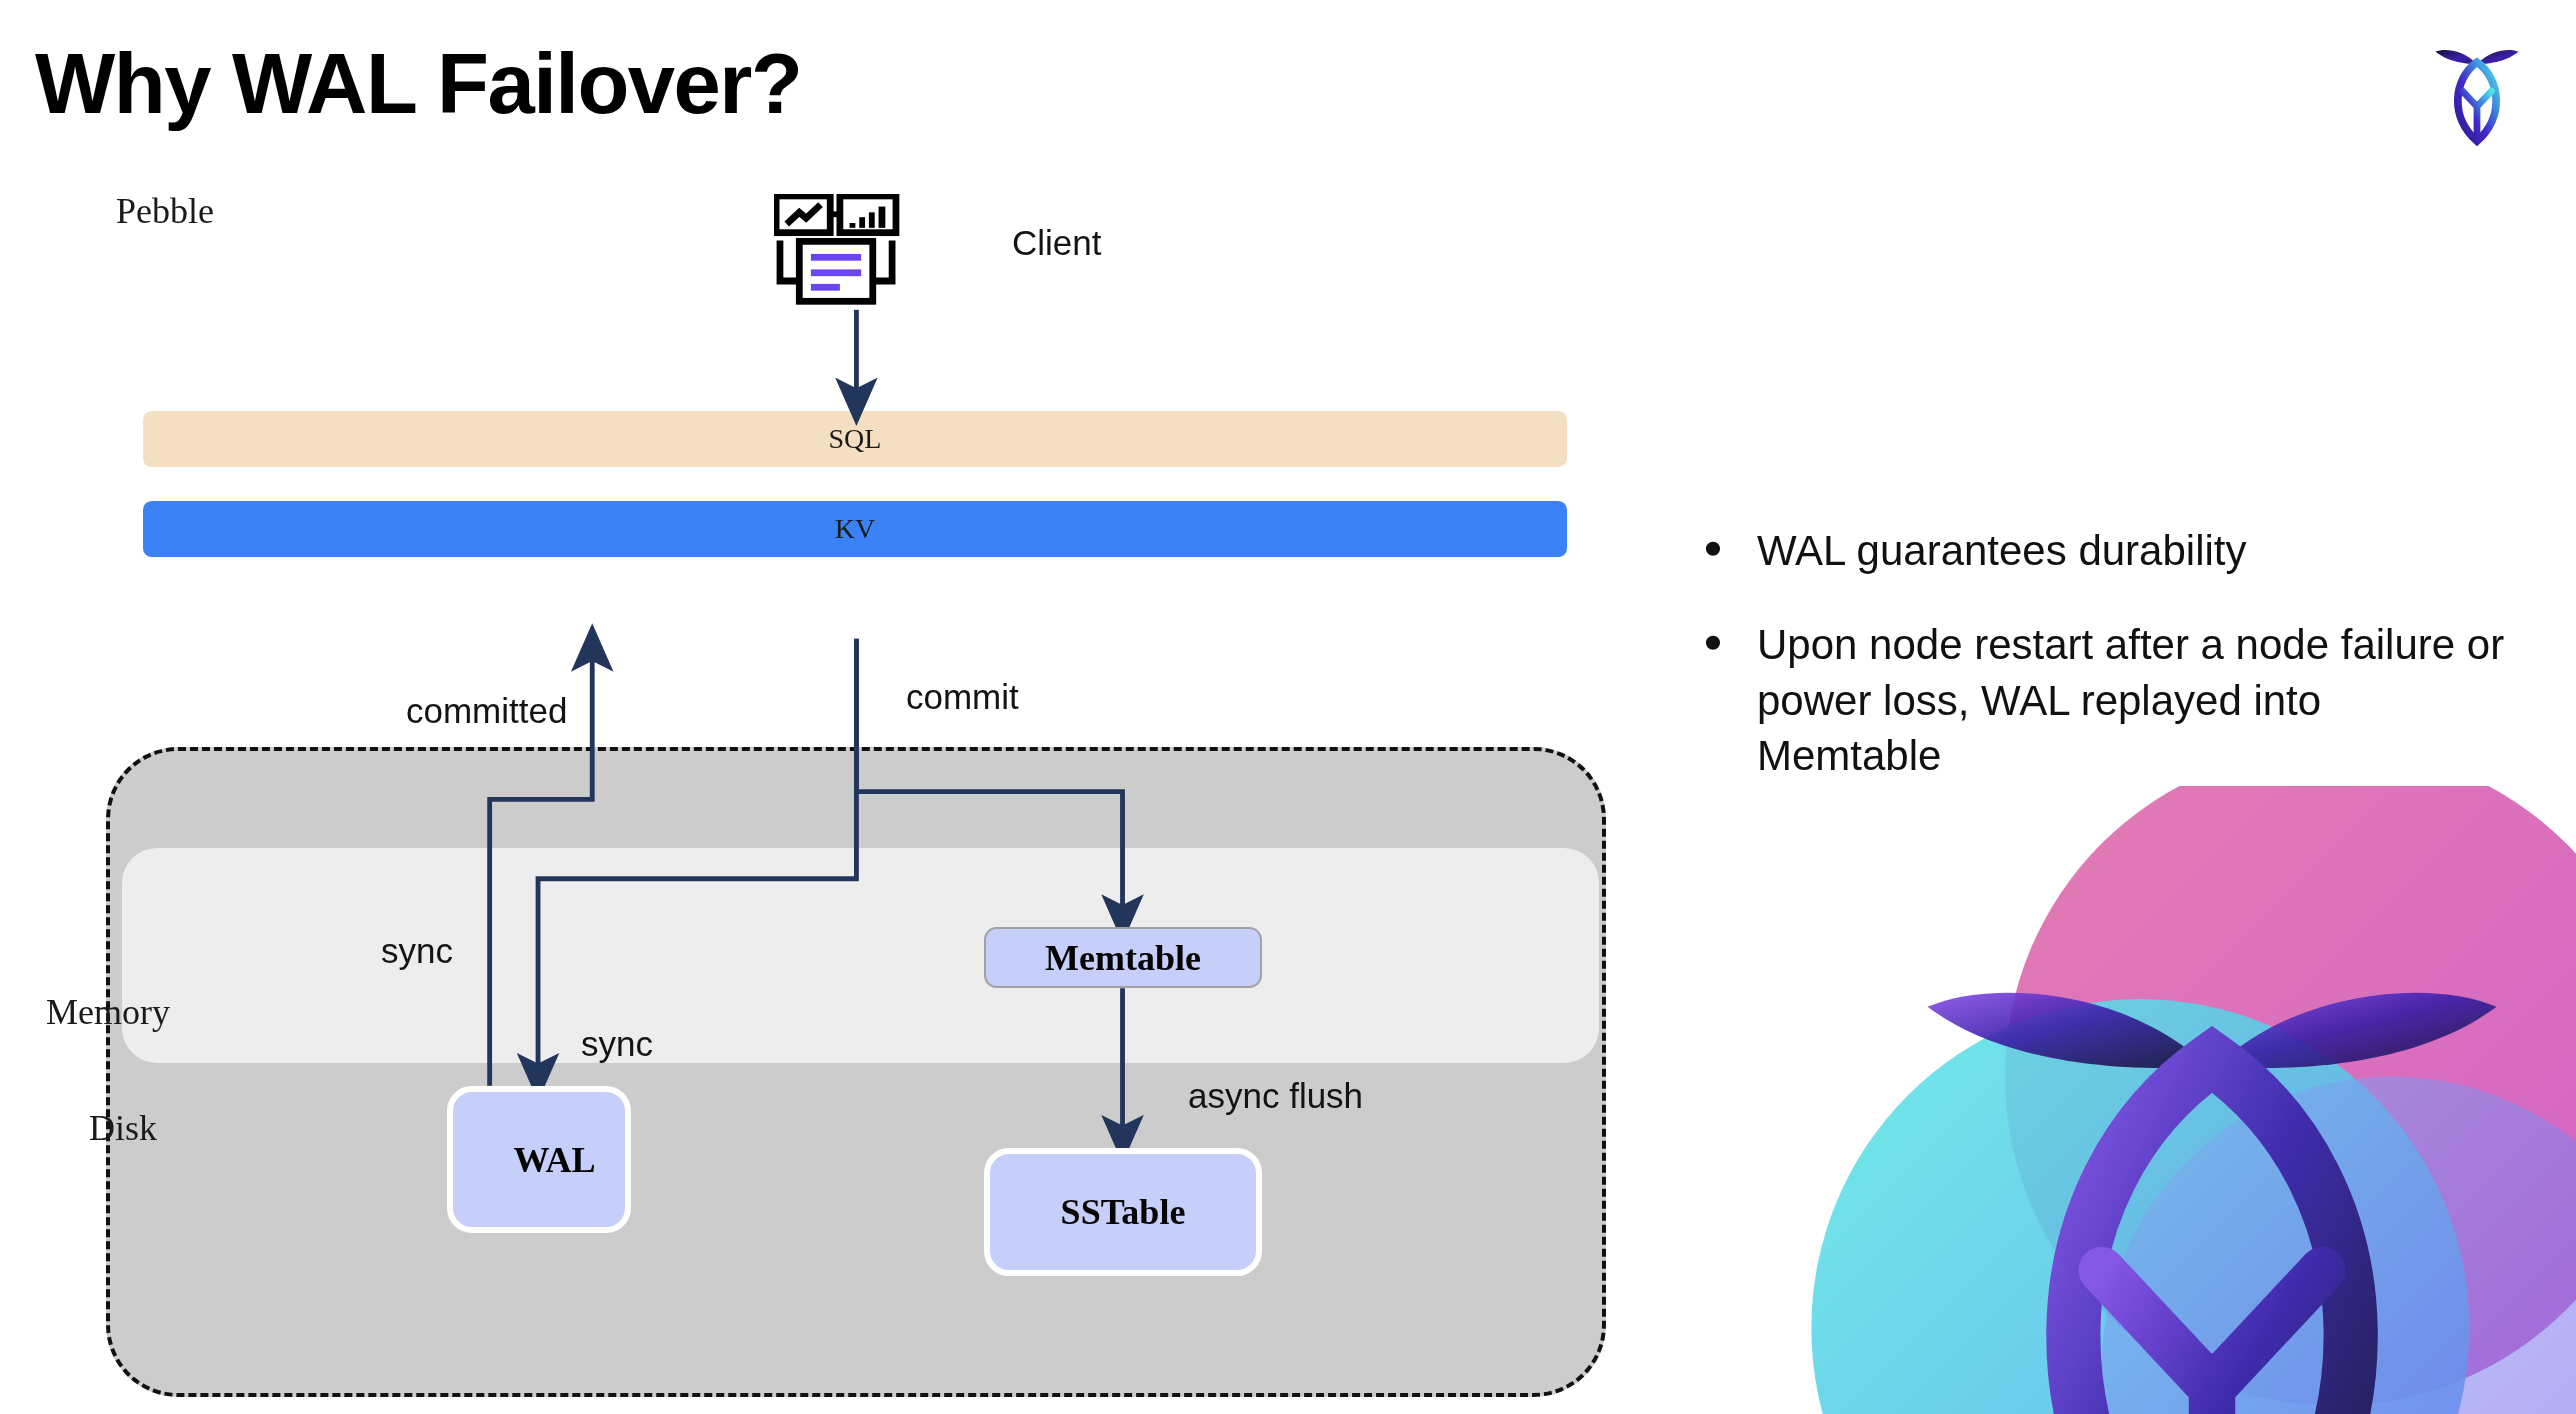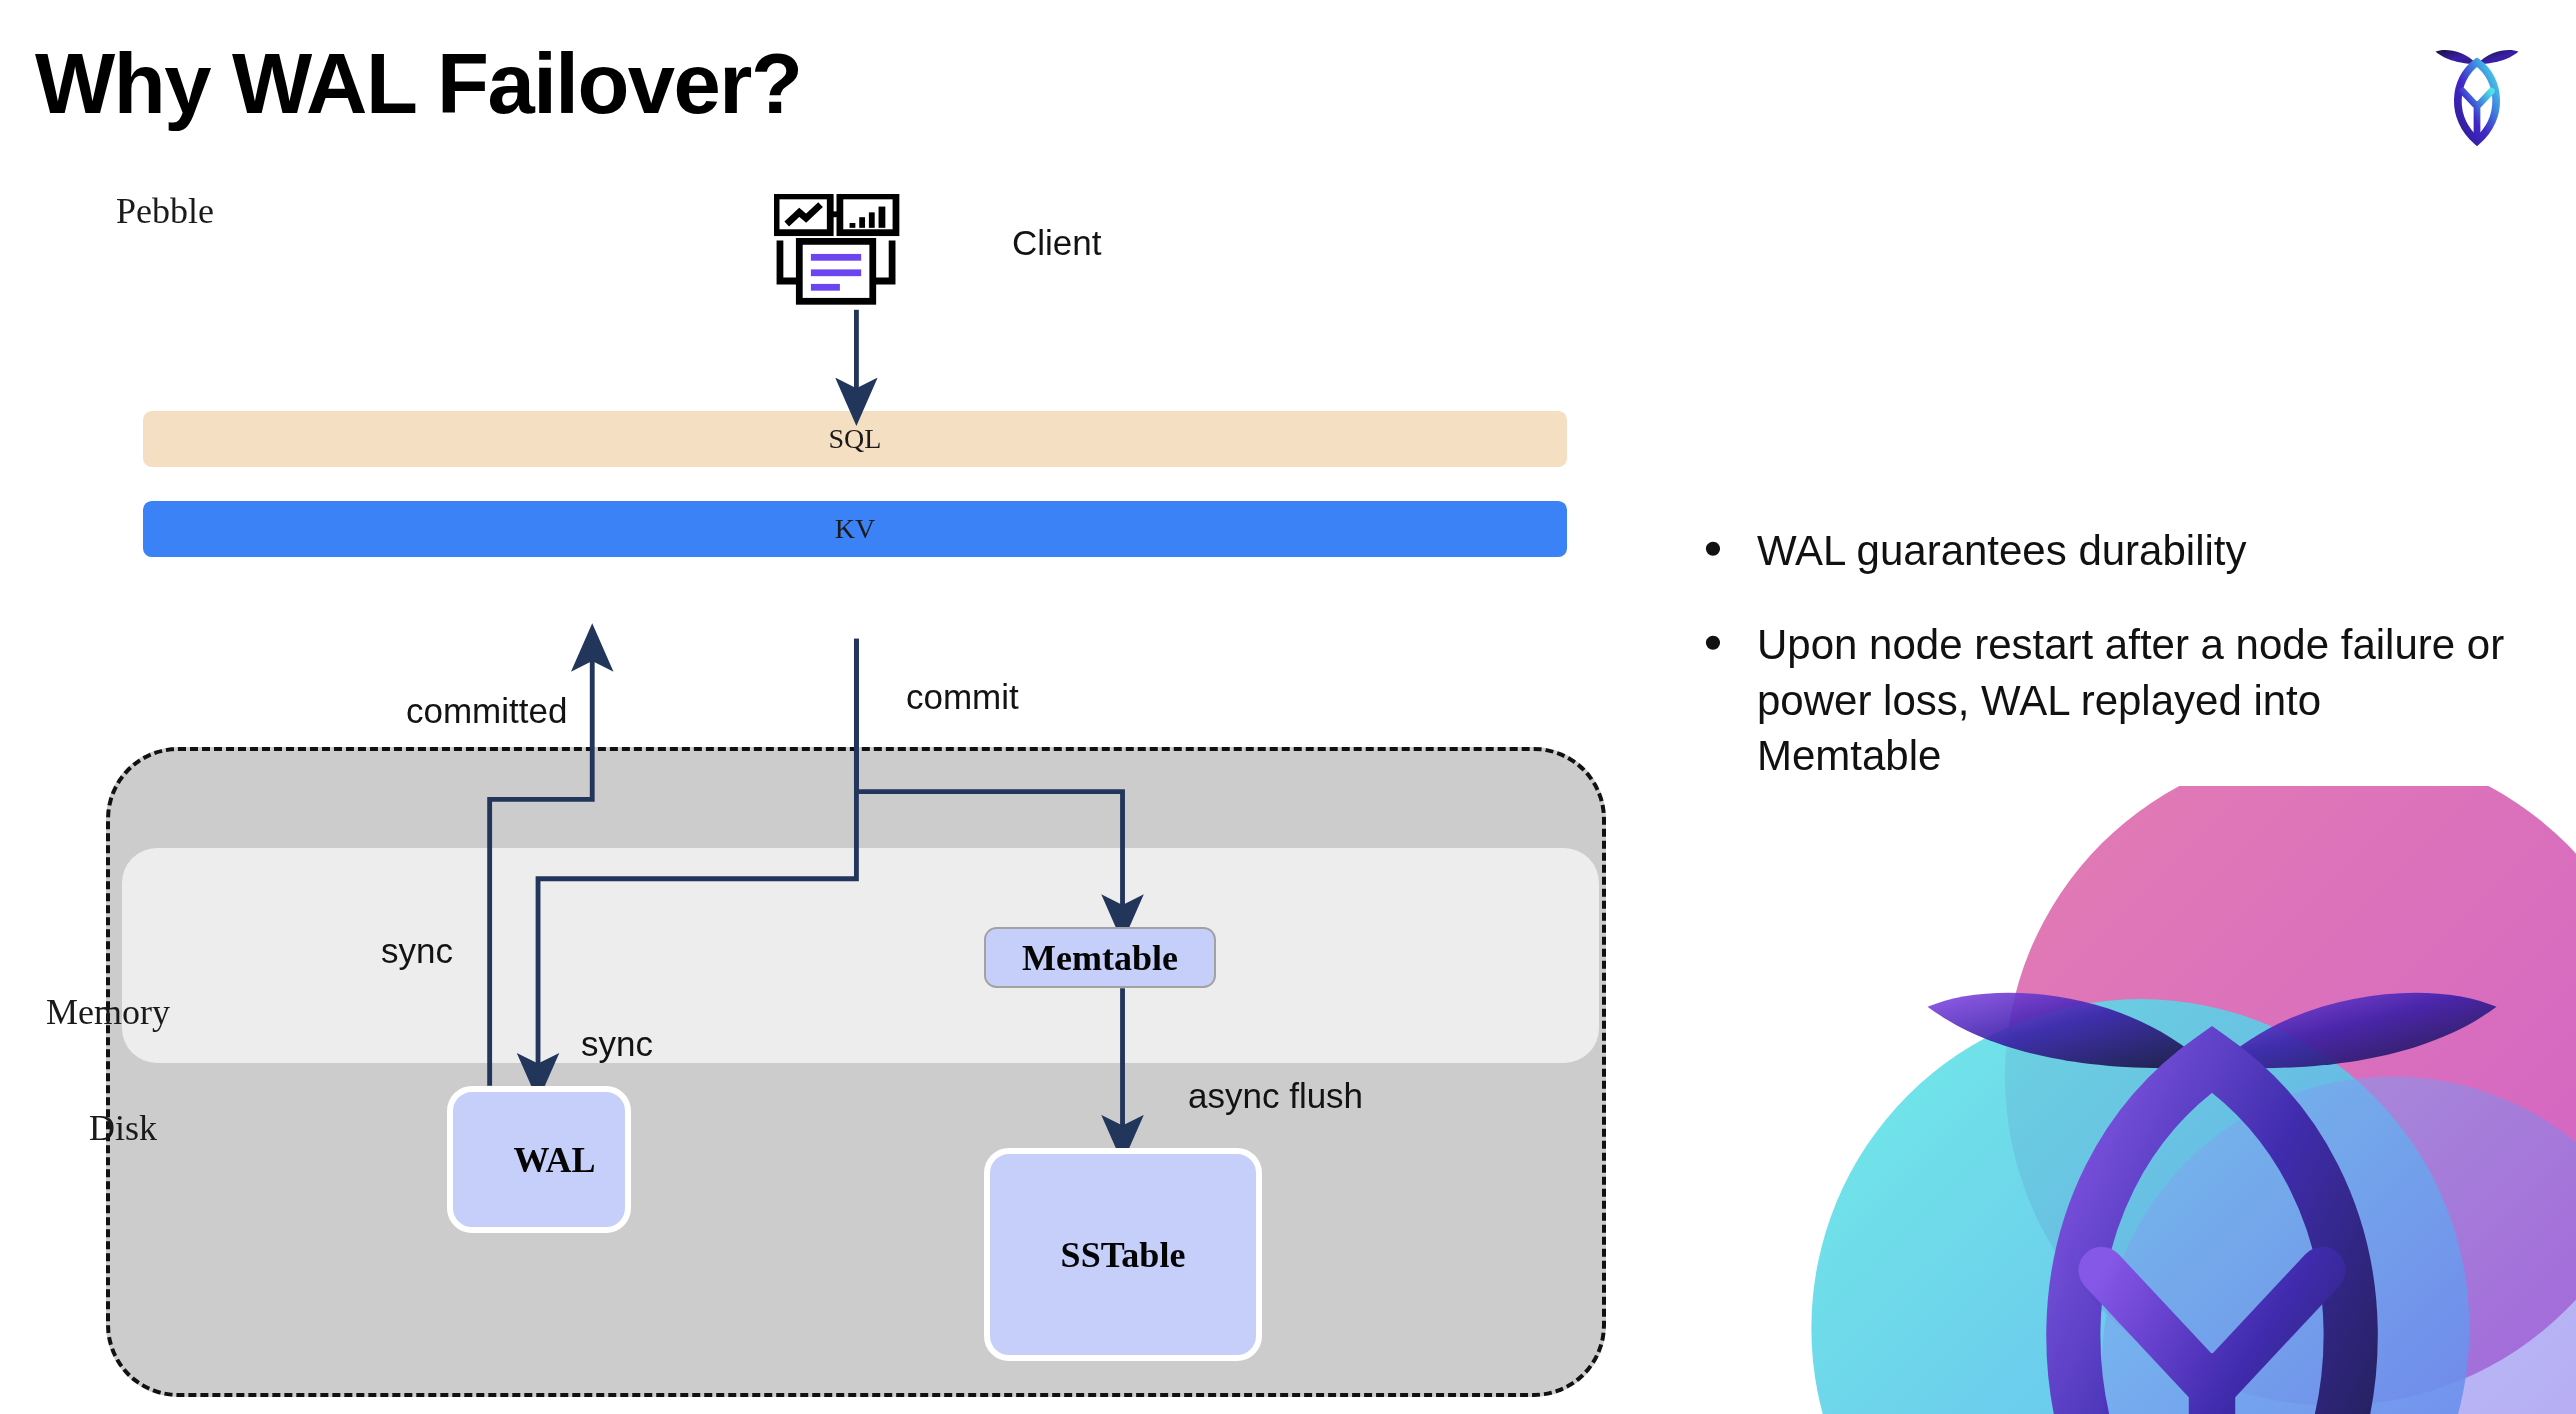--- a/index.html
+++ b/index.html
@@ -59,22 +59,22 @@
   #label-memory{left:46px;top:991px;}
   #label-disk{left:89px;top:1107px;}
 
   
   .node-box{
     position:absolute;display:flex;align-items:center;justify-content:center;
     background:#C6CFFA;font-family:"Liberation Serif", serif;font-weight:700;
     font-size:36px;color:#050505;box-sizing:border-box;
   }
   #node-wal{left:447px;top:1086px;width:184px;height:147px;border-radius:25px;border:6.8px solid #ffffff;padding-left:31px;}
-  #node-memtable{left:984px;top:927px;width:232px;height:61px;border-radius:12.6px;border:2.9px solid #A2A2A2;}
-  #node-sstable{left:984px;top:1148px;width:278px;height:213px;border-radius:25px;border:6.8px solid #ffffff;justify-content:center;}
+  #node-memtable{left:984px;top:927px;width:278px;height:61px;border-radius:12.6px;border:2.9px solid #A2A2A2;}
+  #node-sstable{left:984px;top:1148px;width:278px;height:128px;border-radius:25px;border:6.8px solid #ffffff;justify-content:center;}
 
   
   .flow-label{
     position:absolute;font-family:"Liberation Sans", sans-serif;
     font-size:35px;color:#131313;white-space:nowrap;
   }
   #label-committed{left:406px;top:691px;}
   #label-commit{left:906px;top:677px;}
   #label-sync-left{left:381px;top:931px;}
   #label-sync-right{left:581px;top:1024px;}

